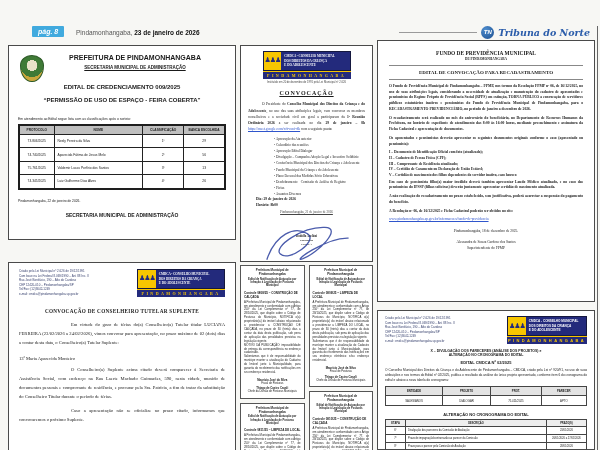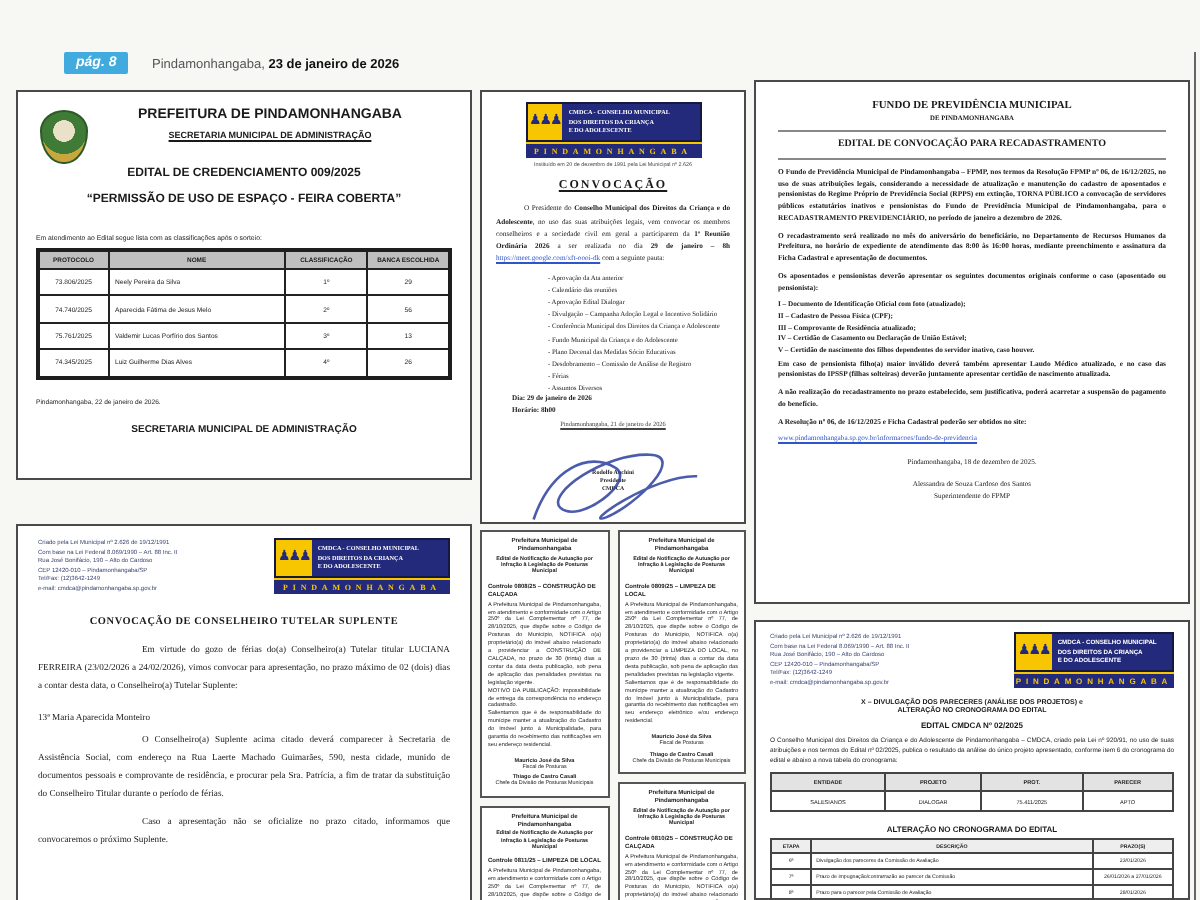--- a/index.html
+++ b/index.html
@@ -129,20 +129,25 @@
   .cw1{width:10%}.cw2{width:70%}.cw3{width:20%}
 </style>
 </head>
 <body>
 
 <header class="masthead">
   <div class="badge">pág. 8</div>
   <div class="dateline">
     <span>Pindamonhangaba,</span>
     <b>23 de janeiro de 2026</b>
+  </div>
+  <div class="mast-right">
+    <div class="mast-rule"></div>
+    <span class="tn-circle">TN</span>
+    <span class="tn-name">Tribuna do Norte</span>
   </div>
 </header>
 <div class="vrule"></div>
 
 <section class="col col-left">
 
   <div class="box box-cred">
     <div class="coat"></div>
     <div class="cred-org">PREFEITURA DE PINDAMONHANGABA</div>
     <div class="cred-dept">SECRETARIA MUNICIPAL DE ADMINISTRAÇÃO</div>

